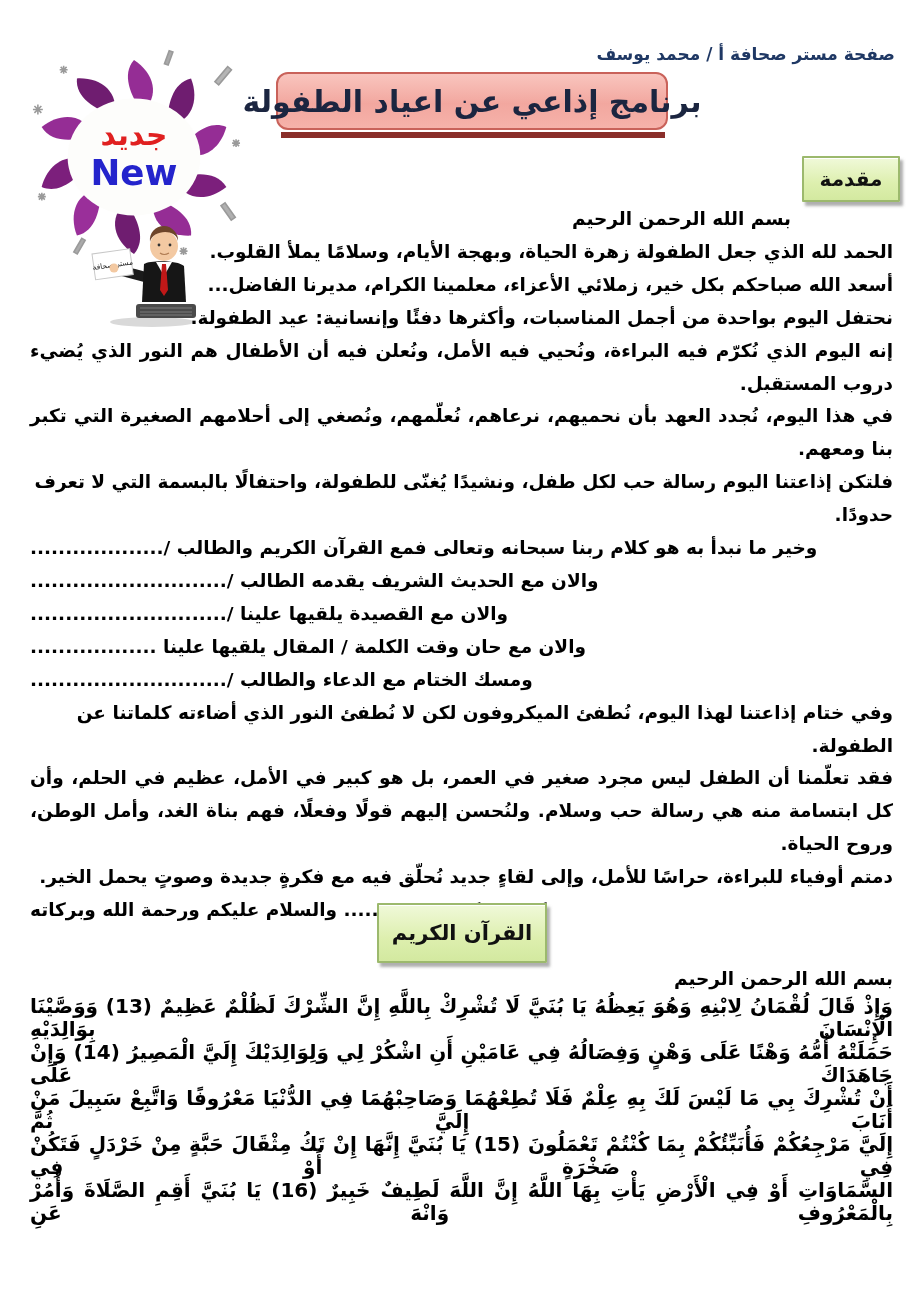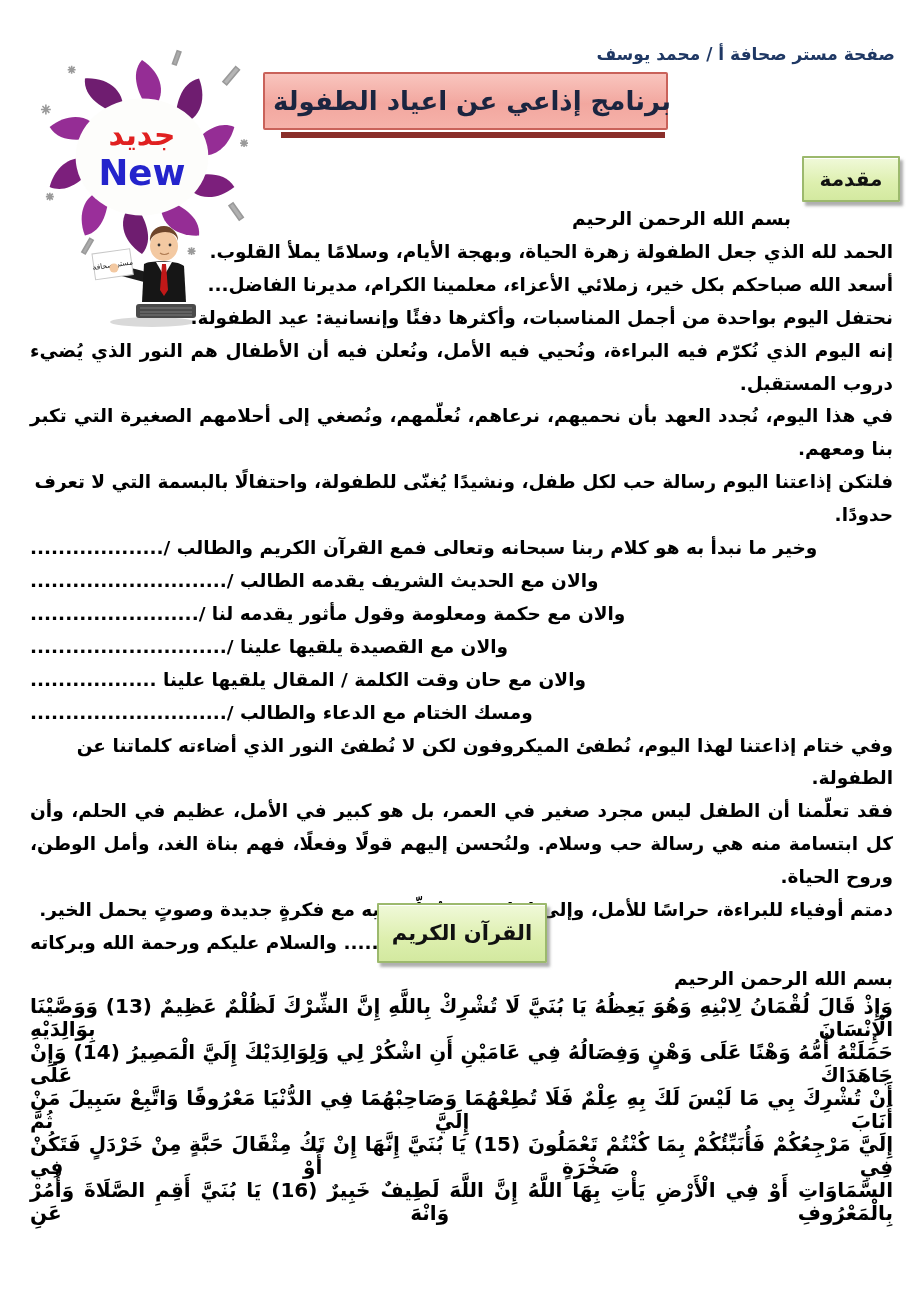--- a/index.html
+++ b/index.html
@@ -2,26 +2,26 @@
 <html lang="ar" dir="rtl"><head>
 <meta charset="utf-8">
 <style>
   html,body{margin:0;padding:0;background:#fff;}
   .page{position:relative;width:923px;height:1306px;background:#ffffff;overflow:hidden;
         font-family:"DejaVu Sans",sans-serif;direction:rtl;color:#000;}
 
   .header-credit{position:absolute;top:44px;right:28px;font-size:17px;font-weight:bold;
         color:#1f3864;}
 
-  .badge{position:absolute;left:28px;top:48px;width:228px;height:218px;}
+  .badge{position:absolute;left:20px;top:48px;width:228px;height:218px;}
 
   .title-box{position:absolute;right:255px;top:72px;width:388px;height:54px;
         background:linear-gradient(180deg,#f9c5be 0%,#f2a79f 55%,#f6b2aa 100%);
-        border:2px solid #c9625a;border-radius:2px;display:flex;align-items:center;
-        justify-content:center;font-size:26px;font-weight:bold;color:#1b2540;white-space:nowrap;padding-left:13px;}
+        border:2px solid #c9625a;border-radius:12px;display:flex;align-items:center;
+        justify-content:center;font-size:30px;font-weight:bold;color:#1b2540;white-space:nowrap;}
   .title-underline{position:absolute;right:258px;top:132px;width:384px;height:6px;background:#8a2f2a;}
 
   .subtitle{position:absolute;top:141px;right:283px;width:356px;text-align:center;
         font-size:20px;font-weight:bold;color:#0d0d0d;white-space:nowrap;}
 
   .pill{background:linear-gradient(180deg,#f0f9d9 0%,#ddefae 60%,#d3e9a0 100%);
         border:2px solid #9cb96d;border-radius:1px;box-shadow:3px 4px 3px rgba(110,110,110,.55),
         inset 0 1px 0 #ffffff;display:flex;align-items:center;justify-content:center;
         font-weight:bold;color:#111;}
   .pill-intro{position:absolute;top:156px;right:23px;width:94px;height:42px;font-size:20px;}
@@ -161,21 +161,20 @@
   <div class="intro">
     <p class="pr">بسم الله الرحمن الرحيم</p>
     <p class="r">الحمد لله الذي جعل الطفولة زهرة الحياة، وبهجة الأيام، وسلامًا يملأ القلوب.</p>
     <p class="r">أسعد الله صباحكم بكل خير، زملائي الأعزاء، معلمينا الكرام، مديرنا الفاضل...</p>
     <p class="r">نحتفل اليوم بواحدة من أجمل المناسبات، وأكثرها دفئًا وإنسانية: عيد الطفولة.</p>
     <p class="j">إنه اليوم الذي نُكرّم فيه البراءة، ونُحيي فيه الأمل، ونُعلن فيه أن الأطفال هم النور الذي يُضيء دروب المستقبل.</p>
     <p class="j">في هذا اليوم، نُجدد العهد بأن نحميهم، نرعاهم، نُعلّمهم، ونُصغي إلى أحلامهم الصغيرة التي تكبر بنا ومعهم.</p>
     <p class="r">فلتكن إذاعتنا اليوم رسالة حب لكل طفل، ونشيدًا يُغنّى للطفولة، واحتفالًا بالبسمة التي لا تعرف حدودًا.</p>
     <p class="c">وخير ما نبدأ به هو كلام ربنا  سبحانه وتعالى فمع القرآن الكريم والطالب   /...................</p>
     <p class="c">والان مع الحديث الشريف يقدمه الطالب   /............................</p>
-    <p class="c">والان  مع حكمة ومعلومة وقول مأثور  يقدمه لنا /........................</p>
     <p class="c">والان مع القصيدة يلقيها علينا  /............................</p>
     <p class="c">والان مع حان وقت الكلمة / المقال   يلقيها علينا ..................</p>
     <p class="c">ومسك الختام مع الدعاء والطالب  /............................</p>
     <p class="r">وفي ختام إذاعتنا لهذا اليوم، نُطفئ الميكروفون لكن لا نُطفئ النور الذي أضاءته كلماتنا عن الطفولة.</p>
     <p class="j">فقد تعلّمنا أن الطفل ليس مجرد صغير في العمر، بل هو كبير في الأمل، عظيم في الحلم، وأن كل ابتسامة منه هي رسالة حب وسلام. ولنُحسن إليهم قولًا وفعلًا، فهم بناة الغد، وأمل الوطن، وروح الحياة.</p>
     <p class="r">دمتم أوفياء للبراءة، حراسًا للأمل، وإلى لقاءٍ جديد نُحلّق فيه مع فكرةٍ جديدة وصوتٍ يحمل الخير.</p>
     <p class="c">كنت معكم  /..............    والسلام عليكم ورحمة الله وبركاته</p>
   </div>
 
   <div class="pill pill-quran">القرآن الكريم</div>

